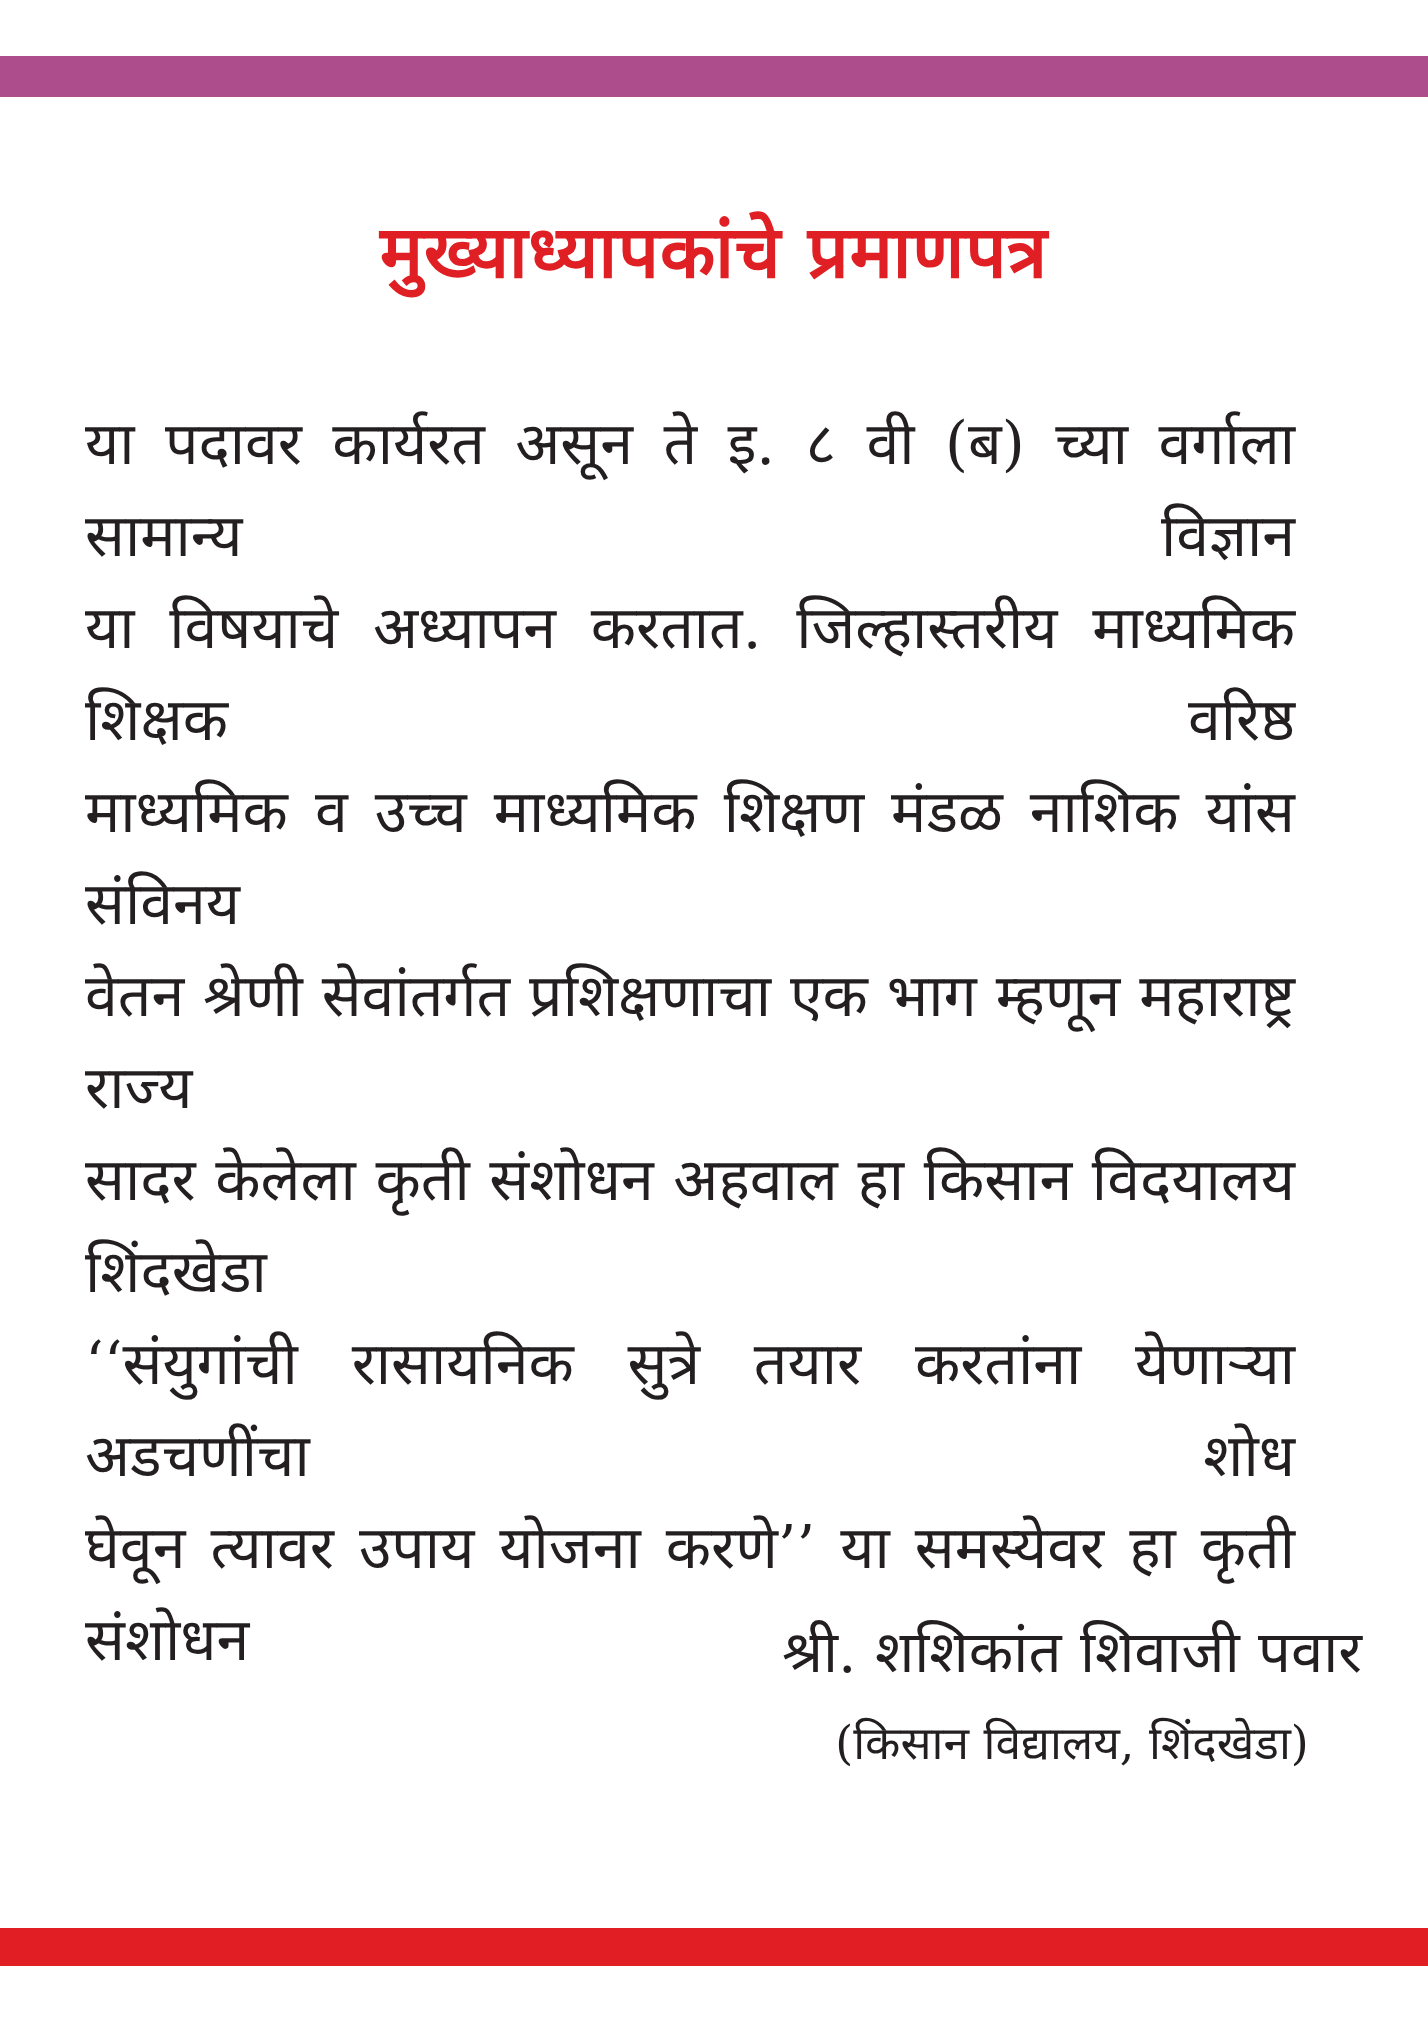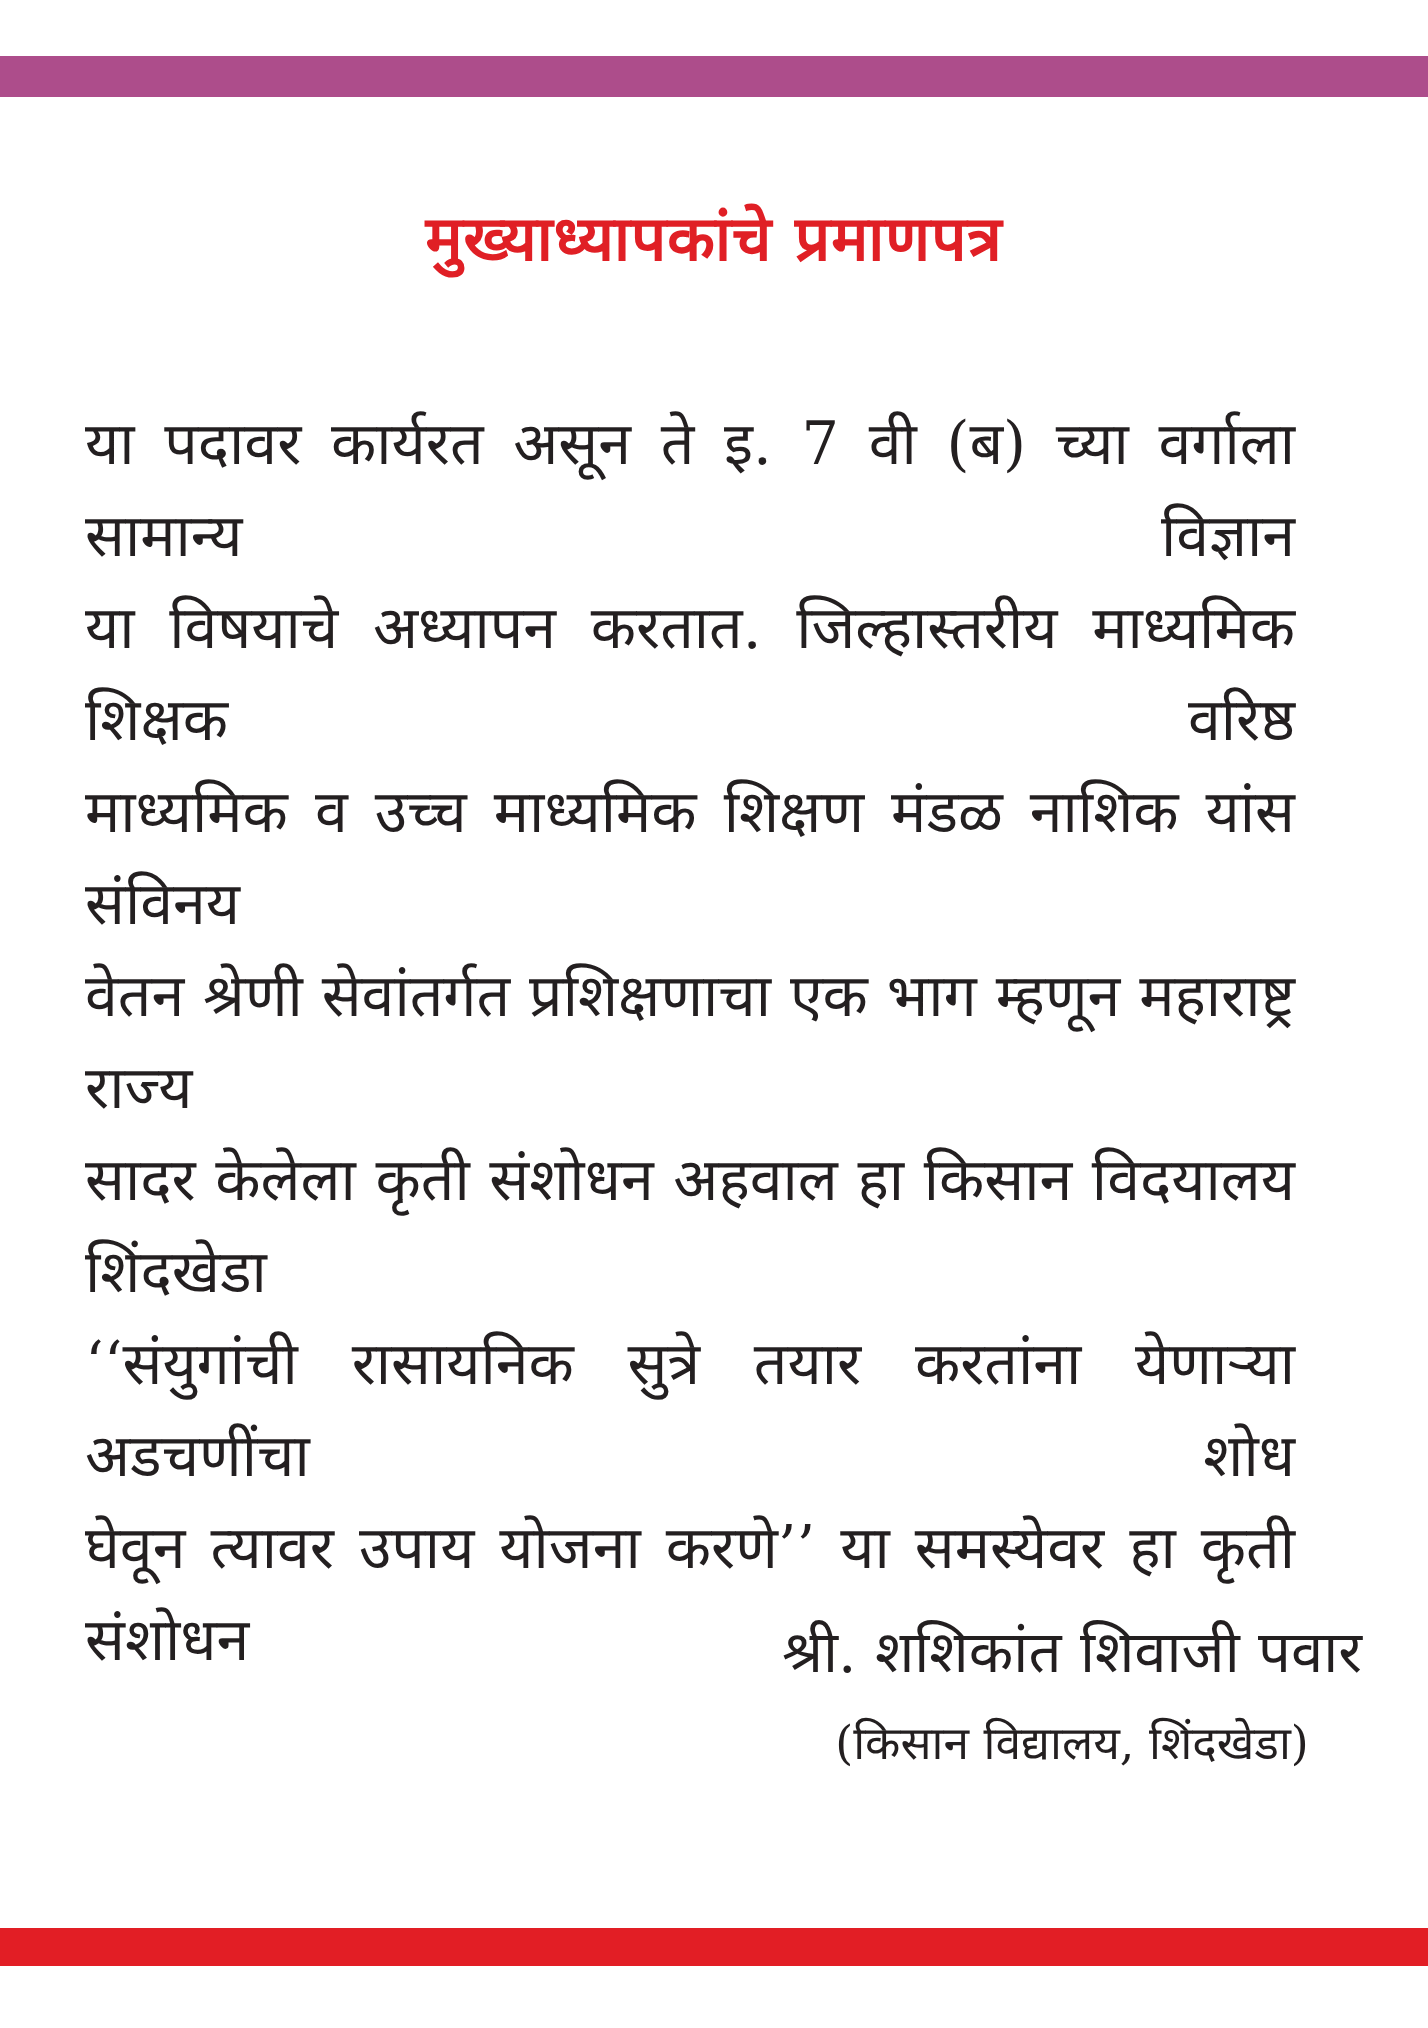--- a/index.html
+++ b/index.html
@@ -22,21 +22,21 @@
     width: 1428px;
     height: 41px;
     background: #ad4d8b;
   }
   .doc-title {
     position: absolute;
     top: 152px;
     left: 0;
     width: 1428px;
     text-align: center;
-    font-size: 62px;
+    font-size: 72px;
     line-height: 1.45;
     font-weight: bold;
     color: #e01f25;
     letter-spacing: 1px;
     white-space: nowrap;
   }
   .body-text {
     position: absolute;
     top: 398px;
     left: 85px;
@@ -89,21 +89,21 @@
 </head>
 <body>
 
 <div class="page">
 
   <div class="top-bar"></div>
 
   <h1 class="doc-title">मुख्याध्यापकांचे प्रमाणपत्र</h1>
 
   <div class="body-text">
-    <div class="body-line">या पदावर कार्यरत असून ते इ. 7 वी (ब) च्या वर्गाला सामान्य विज्ञान</div>
+    <div class="body-line">या पदावर कार्यरत असून ते इ. ८ वी (ब) च्या वर्गाला सामान्य विज्ञान</div>
     <div class="body-line">या विषयाचे अध्यापन करतात. जिल्हास्तरीय माध्यमिक शिक्षक वरिष्ठ</div>
     <div class="body-line">माध्यमिक व उच्च माध्यमिक शिक्षण मंडळ नाशिक यांस संविनय</div>
     <div class="body-line">वेतन श्रेणी सेवांतर्गत प्रशिक्षणाचा एक भाग म्हणून महाराष्ट्र राज्य</div>
     <div class="body-line">सादर केलेला कृती संशोधन अहवाल हा किसान विदयालय शिंदखेडा</div>
     <div class="body-line">‘‘संयुगांची रासायनिक सुत्रे तयार करतांना येणाऱ्या अडचणींचा शोध</div>
     <div class="body-line">घेवून त्यावर उपाय योजना करणे’’ या समस्येवर हा कृती संशोधन</div>
 
   </div>
 
   <div class="signature">

